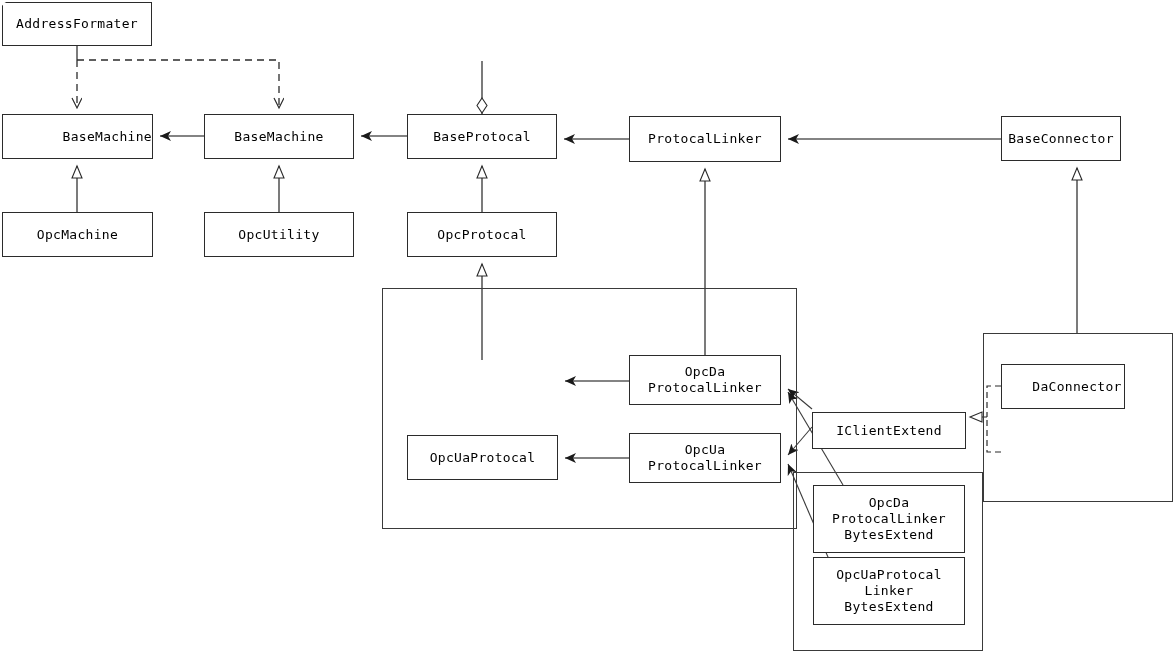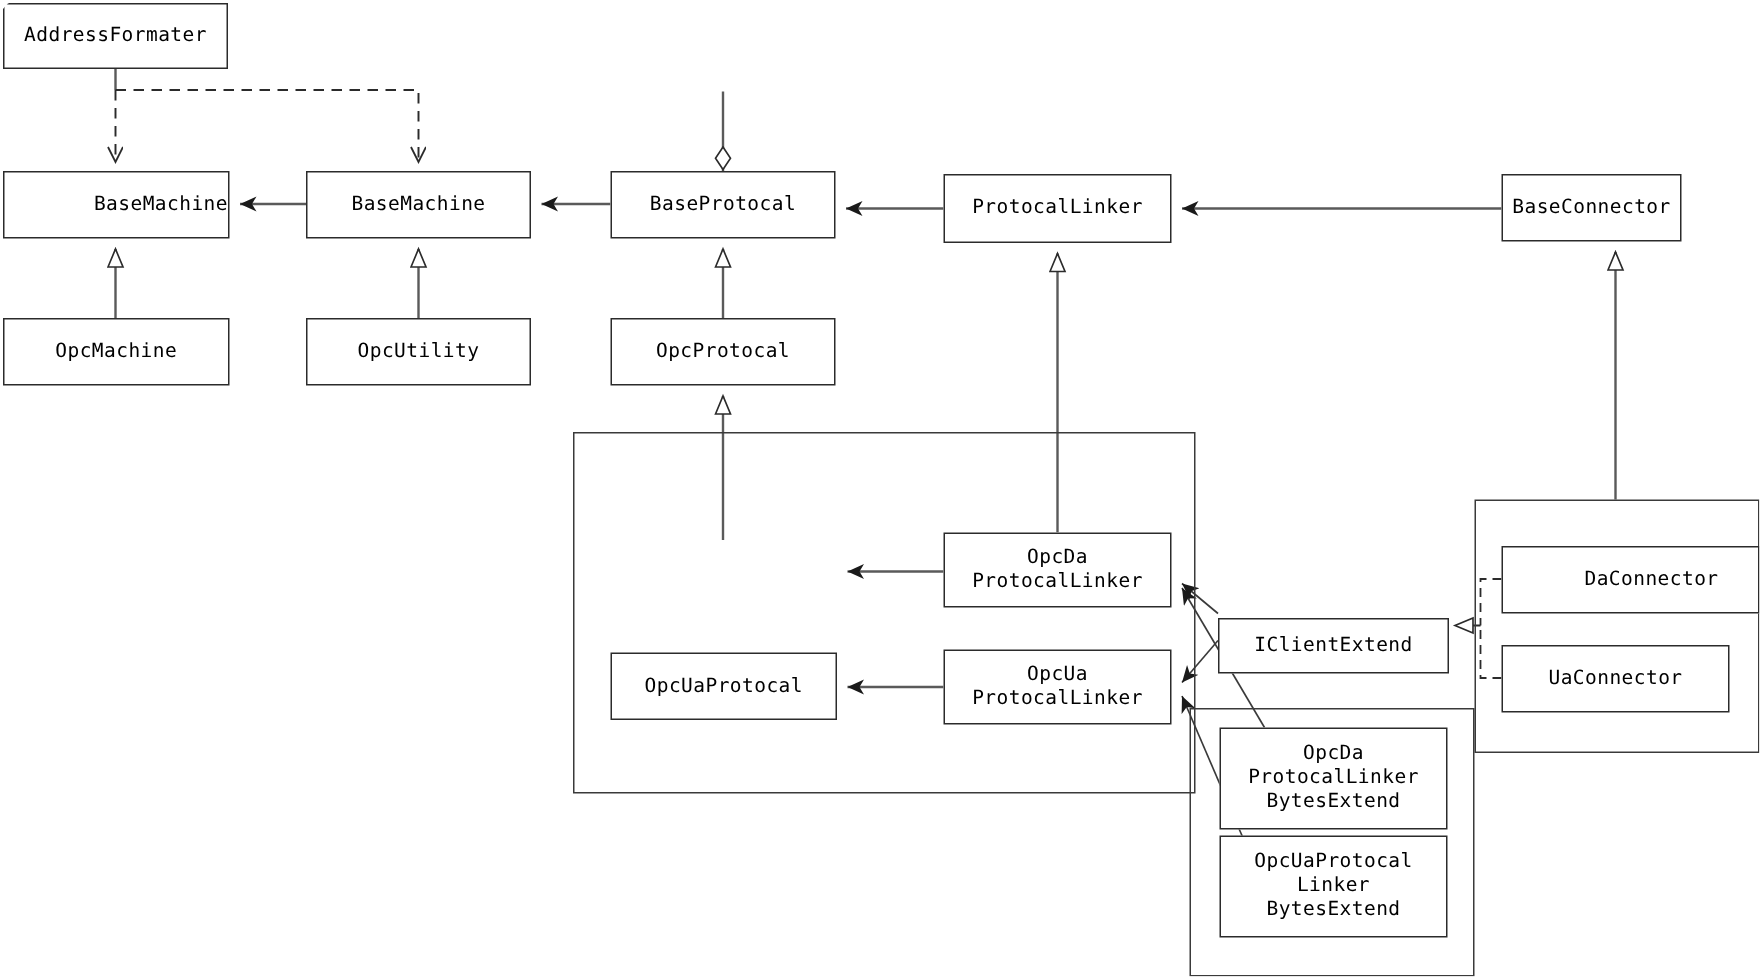--- a/index.html
+++ b/index.html
@@ -148,25 +148,22 @@
     <span class="lbl">OpcDa
 ProtocalLinker</span>
   </div>
   <div class="node" style="left: 629px; top: 433px; width: 152px; height: 50px;">
     <span class="lbl">OpcUa
 ProtocalLinker</span>
   </div>
   <div class="node" style="left: 812px; top: 412px; width: 154px; height: 37px;">
     <span class="lbl">IClientExtend</span>
   </div>
-  <div class="node" style="left: 1001px; top: 364px; width: 172px; height: 45px; padding-left: 28px;">
+  <div class="node" style="left: 1001px; top: 364px; width: 124px; height: 45px; padding-left: 28px;">
     <span class="lbl">DaConnector</span>
-  </div>
-  <div class="node" style="left: 1001px; top: 430px; width: 152px; height: 45px;">
-    <span class="lbl">UaConnector</span>
   </div>
   <div class="node" style="left: 813px; top: 485px; width: 152px; height: 68px;">
     <span class="lbl">OpcDa
 ProtocalLinker
 BytesExtend</span>
   </div>
   <div class="node" style="left: 813px; top: 557px; width: 152px; height: 68px;">
     <span class="lbl">OpcUaProtocal
 Linker
 BytesExtend</span>

